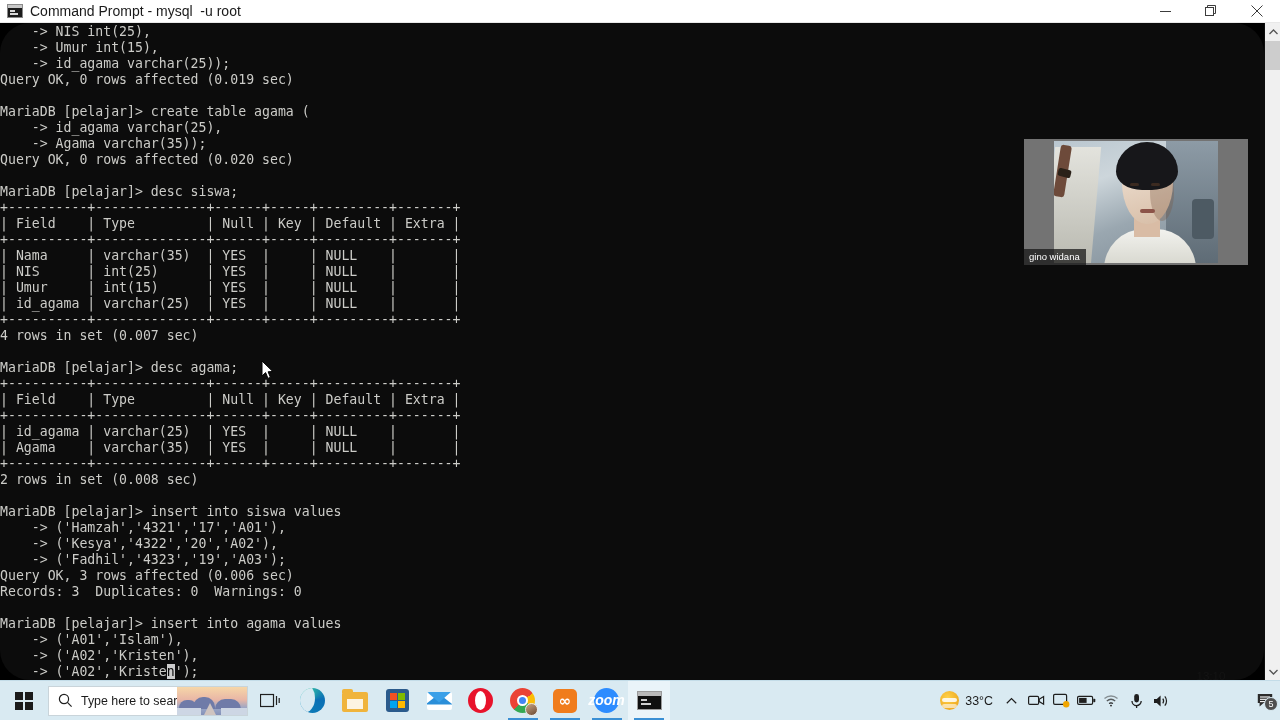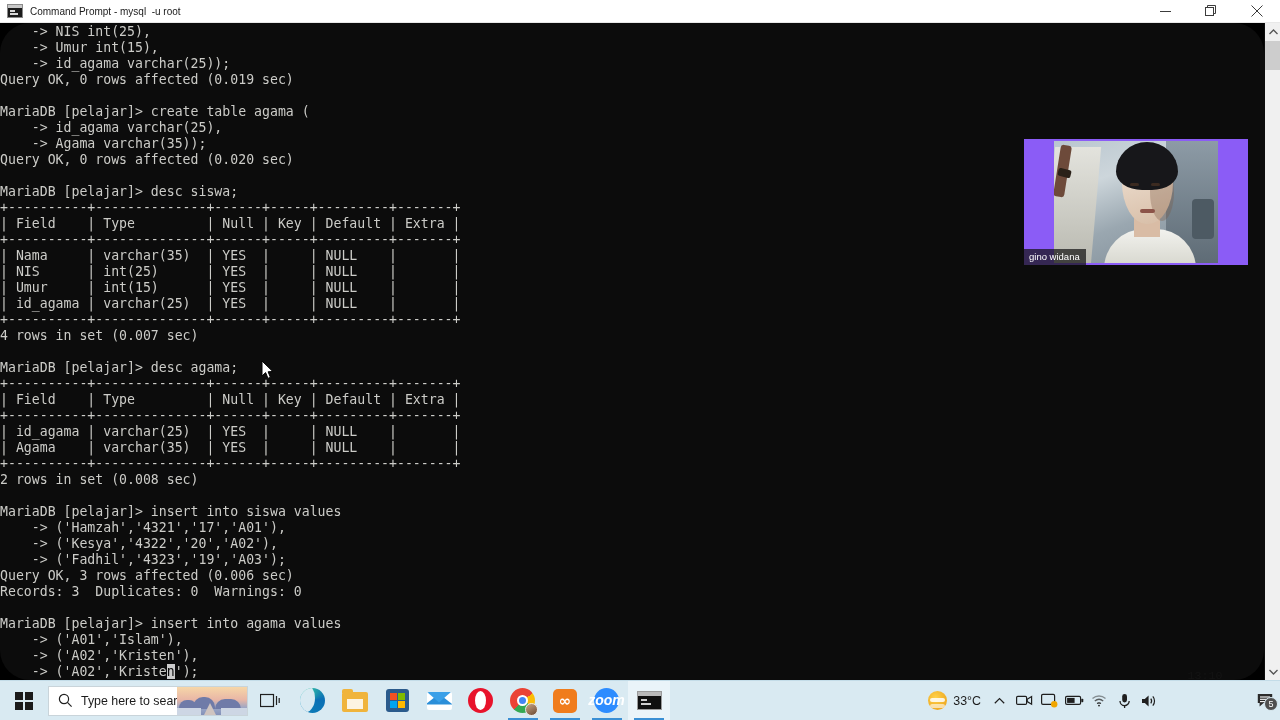--- a/index.html
+++ b/index.html
@@ -32,21 +32,21 @@
   #tb-icon::before {
     content: ""; position: absolute; left: 0; top: 0; right: 0; height: 3px;
     background: #c8c8c8;
   }
   #tb-icon::after {
     content: ""; position: absolute; left: 2px; top: 5px;
     width: 5px; height: 1.5px; background: #d8d8d8;
     box-shadow: 0 3px 0 0 #d8d8d8, 3px 3px 0 0 #d8d8d8;
   }
   #tb-title {
-    font-size: 10px; color: #1a1a1a;
+    font-size: 14px; color: #1a1a1a;
     font-family: "Liberation Sans", sans-serif;
     white-space: pre;
   }
   #tb-controls {
     margin-left: auto; display: flex; height: 23px;
   }
   .tb-btn {
     width: 46px; height: 23px;
     display: flex; align-items: center; justify-content: center;
     color: #4a4a4a;
@@ -95,21 +95,21 @@
   #sb-thumb {
     position: absolute; left: 0; top: 18px;
     width: 16px; height: 29px;
     background: #cdcdcd;
   }
 
   
   #webcam {
     position: absolute; left: 1024px; top: 139px;
     width: 224px; height: 126px;
-    background: #8b5cf6;
+    background: #737373;
     overflow: hidden;
   }
   #cam-inner {
     position: absolute; left: 30px; top: 2px; width: 164px; height: 122px;
     background: linear-gradient(160deg,#b9c6cf 0%, #cdd6db 30%, #9aa7b0 60%, #7d8a94 100%);
     overflow: hidden;
   }
   .cam-shirt-left {
     position: absolute; left: -4px; top: 6px; width: 46px; height: 118px;
     background: linear-gradient(180deg,#e3e3dd,#b9b9b0);
@@ -356,21 +356,21 @@
     font-family: "Liberation Sans", sans-serif;
   }
   .tray-ic {
     width: 25px; height: 40px;
     display: flex; align-items: center; justify-content: center;
     color: #1f1f1f;
   }
   #tray-clock {
     height: 40px; padding: 0 9px 0 7px;
     display: flex; flex-direction: column; align-items: center; justify-content: center;
-    font-family: Liberation Mono, monospace;
+    font-family: Liberation Sans, sans-serif;
     gap: 36px;
   }
   #tray-time { font-size: 11.6px; color: #141414; line-height: 14px; }
   #tray-date { font-size: 12px; color: #141414; line-height: 14px; }
   #tray-notif {
     width: 30px; height: 40px;
     display: flex; align-items: center; justify-content: center;
     position: relative;
   }
   #notif-badge {

